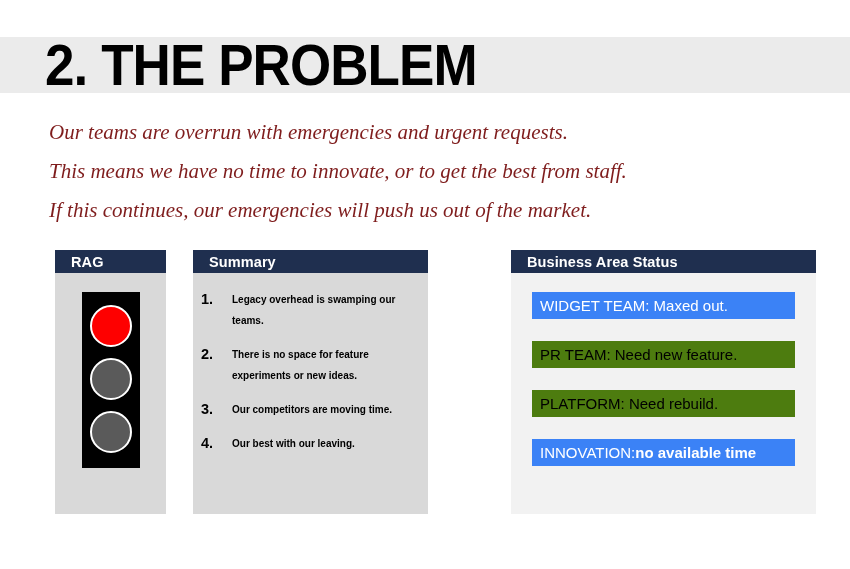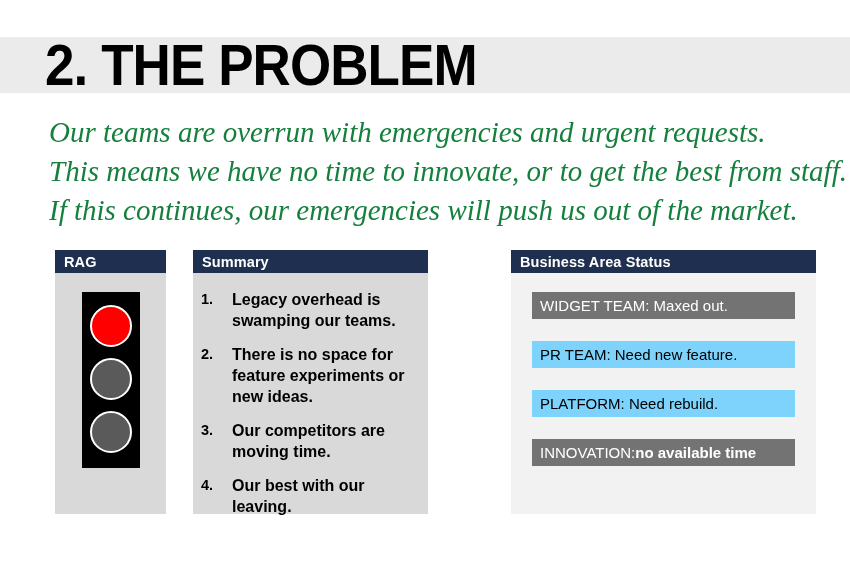--- a/index.html
+++ b/index.html
@@ -42,36 +42,36 @@
   
   .lead {
     position: absolute;
     left: 49px;
     top: 113px;
     width: 760px;
   }
   .lead-line {
     font-family: "Liberation Serif", "DejaVu Serif", serif;
     font-style: italic;
-    font-size: 29px;
-    color: #15803d;
+    font-size: 21px;
+    color: #7f1d1d;
     line-height: 39px;
     white-space: nowrap;
   }
 
   
   .panel {
     position: absolute;
   }
   .panel-header {
     background: #1f2f4f;
     height: 23px;
     display: flex;
     align-items: center;
-    padding-left: 9px;
+    padding-left: 16px;
     box-sizing: border-box;
     text-align: right;
   }
   .panel-header-text {
     color: #ffffff;
     font-size: 14.5px;
     font-weight: bold;
     letter-spacing: 0.1px;
     line-height: 14px;
   }
@@ -133,21 +133,21 @@
     width: 32px;
     flex: 0 0 32px;
     font-size: 14.5px;
     font-weight: bold;
     color: #000000;
     line-height: 21px;
     padding-left: 1px;
     box-sizing: border-box;
   }
   .summary-text {
-    font-size: 16px;
+    font-size: 10px;
     font-weight: bold;
     color: #000000;
     line-height: 21px;
   }
 
   
   #panel-business {
     left: 511px;
     top: 250px;
     width: 305px;
@@ -164,25 +164,25 @@
     height: 27px;
     display: flex;
     align-items: center;
     padding-left: 8px;
     box-sizing: border-box;
     font-size: 15px;
     line-height: 16px;
     white-space: nowrap;
   }
   .status-badge.red {
-    background: #737373;
+    background: #3b82f6;
     color: #ffffff;
   }
   .status-badge.amber {
-    background: #7dd3fc;
+    background: #4d7c0f;
     color: #000000;
   }
   .status-badge .emph {
     font-weight: bold;
   }
 </style>
 </head>
 <body>
 
 <div class="title-band"></div>

